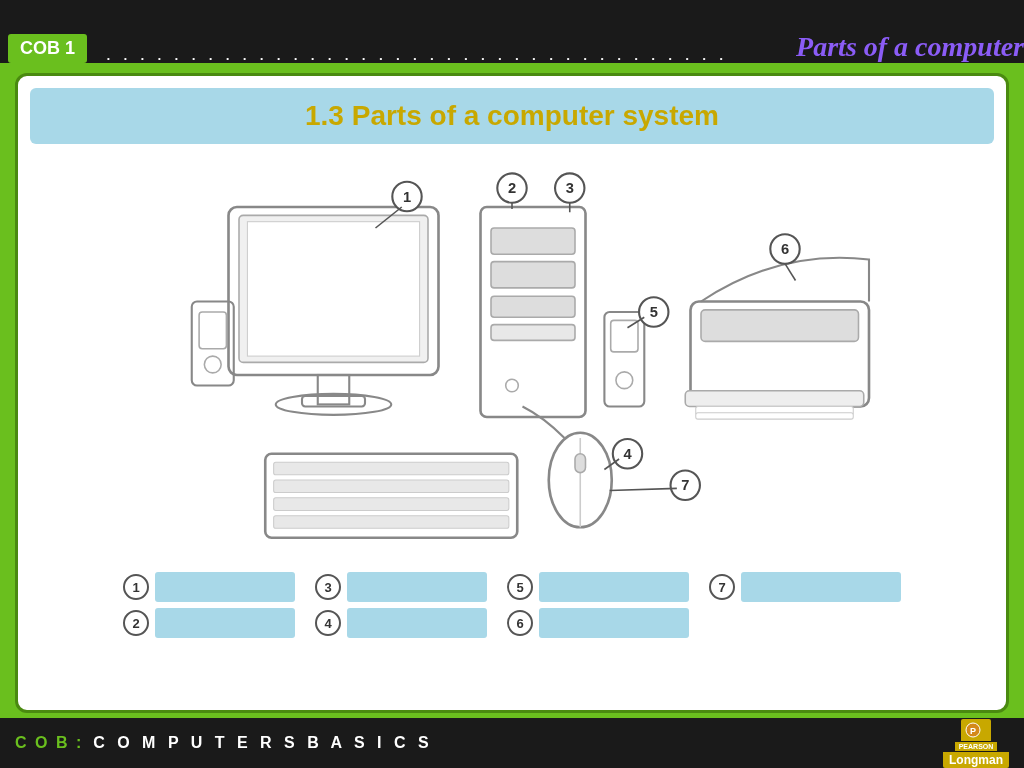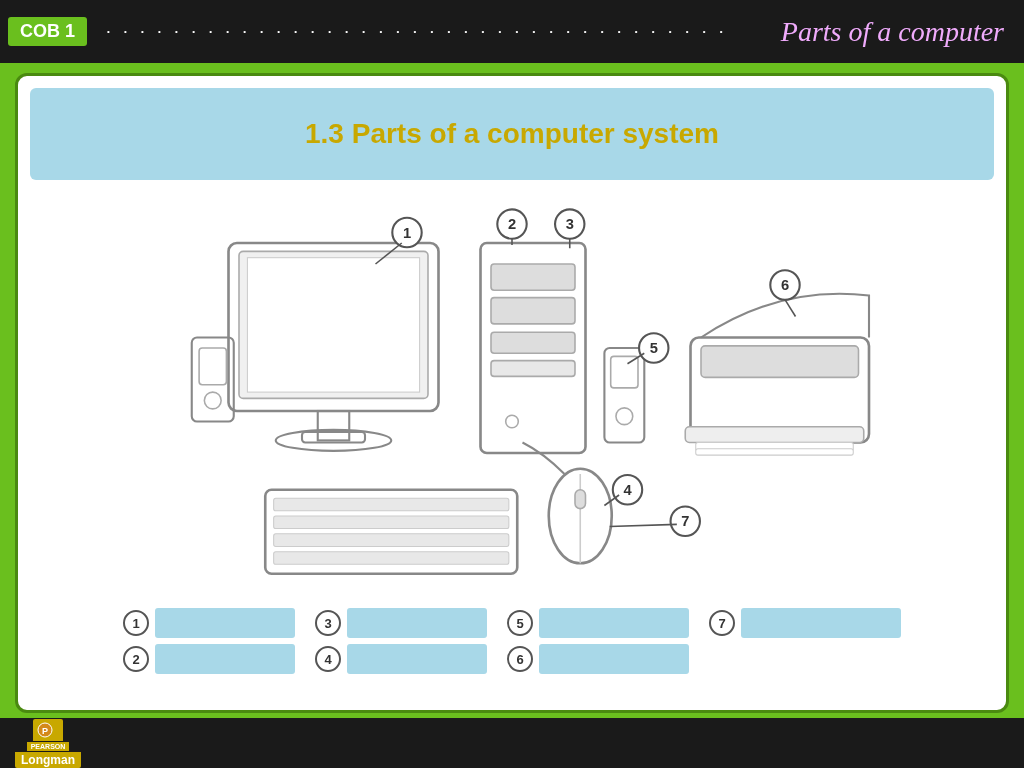--- a/index.html
+++ b/index.html
@@ -12,21 +12,21 @@
       position: relative;
     }
 
     
     .top-bar {
       position: absolute;
       top: 0; left: 0; right: 0;
       height: 63px;
       background: #1a1a1a;
       display: flex;
-      align-items: center;
+      align-items: flex-end;
     }
     .cob-badge {
       background: #6abf1e;
       color: white;
       font-weight: bold;
       font-size: 18px;
       padding: 4px 12px;
       margin-left: 8px;
       border-radius: 3px;
     }
@@ -37,46 +37,45 @@
       padding: 0 20px;
       overflow: hidden;
     }
     .dots-area span {
       color: white;
       font-size: 8px;
       letter-spacing: 6px;
       white-space: nowrap;
     }
     .top-title {
-      color: #f0abfc;
+      color: #8b5cf6;
       font-size: 28px;
-      font-weight: normal;
+      font-weight: bold;
       font-style: italic;
-      padding-right: 20px;
       white-space: nowrap;
       font-family: Georgia, serif;
     }
 
     
     .main-card {
       position: absolute;
       top: 73px;
       left: 15px;
       right: 15px;
       bottom: 55px;
       background: white;
       border-radius: 12px;
       border: 3px solid #4a8a10;
       overflow: hidden;
     }
 
     
     .section-title-bar {
       background: #a8d8e8;
-      padding: 30px 20px;
+      padding: 12px 20px;
       margin: 12px 12px 0 12px;
       border-radius: 6px;
       text-align: center;
     }
     .section-title-bar h2 {
       font-size: 28px;
       font-weight: bold;
       color: #c8a800;
       font-family: Arial, sans-serif;
     }
@@ -357,20 +356,24 @@
       <div class="label-item">
         <div class="label-num">7</div>
         <div class="label-box wide"></div>
       </div>
     </div>
   </div>
 
 </div>
 
 <div class="bottom-bar">
+  <div style="display:flex; align-items:center; gap:10px;">
+    <span class="bottom-cob">C O B :</span>
+    <span class="bottom-title">C O M P U T E R S   B A S I C S</span>
+  </div>
   <div class="pearson-logo">
     <div class="pearson-icon">
       <svg width="22" height="16" viewBox="0 0 22 16">
         <circle cx="8" cy="8" r="7" fill="#d4891a" stroke="white" stroke-width="1"></circle>
         <text x="8" y="12" text-anchor="middle" font-size="9" fill="white" font-weight="bold">P</text>
       </svg>
     </div>
     <div class="pearson-text">PEARSON</div>
     <div class="longman-text">Longman</div>
   </div>

